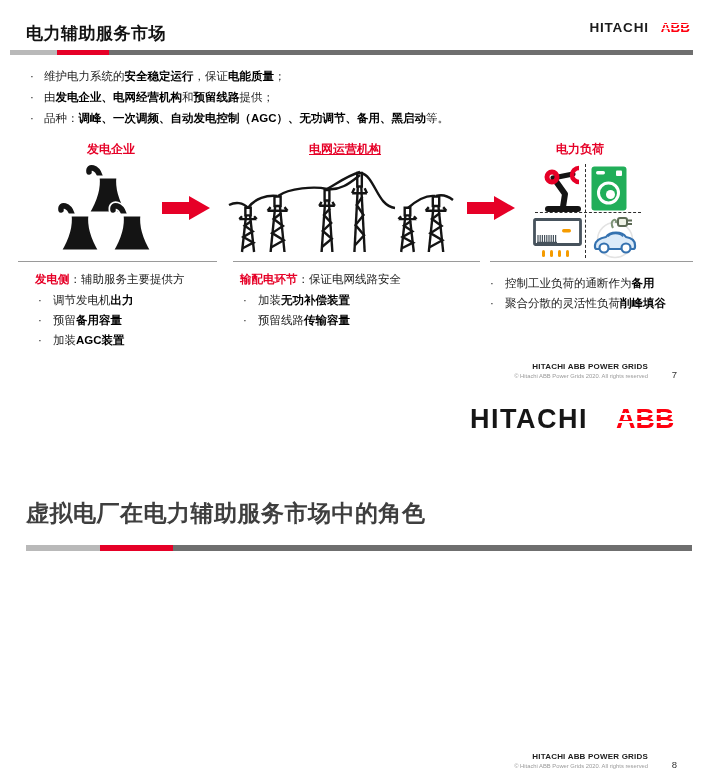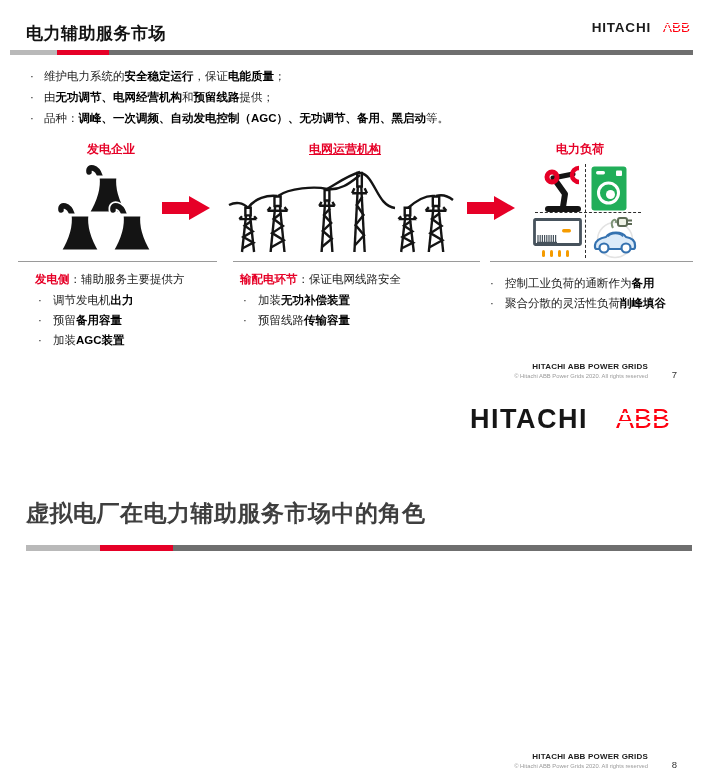--- a/index.html
+++ b/index.html
@@ -6,21 +6,21 @@
   .page{position:relative;width:703px;height:783px;background:#fff;overflow:hidden;
         font-family:"Liberation Sans","DejaVu Sans",sans-serif;color:#1c1c1c;}
   .slide{position:absolute;left:0;top:0;width:703px;height:783px;}
   .b{font-weight:700;color:#000;}
 
   
   .title1{position:absolute;left:18px;top:16px;margin:8px;font-size:17px;line-height:20px;
           font-weight:700;color:#121212;letter-spacing:.5px;}
   .logo-sm{position:absolute;top:20px;right:13px;display:flex;gap:12px;align-items:center;}
   .hitachi-sm{font-size:13.5px;font-weight:800;letter-spacing:.8px;color:#1b1b1b;}
-  .abb{position:relative;color:var(--abb-red);font-weight:400;display:inline-block;}
+  .abb{position:relative;color:var(--abb-red);font-weight:700;display:inline-block;}
   .abb-sm{font-size:13.5px;}
   .abb-sm::before,.abb-sm::after{content:"";position:absolute;left:0;right:0;height:1.2px;background:#fff;}
   .abb-sm::before{top:4.2px;} .abb-sm::after{top:8.2px;}
   .divider{position:absolute;display:flex;}
   .div1{left:10px;top:50px;width:683px;height:5px;}
   .seg.light{background:var(--divider-light);}
   .seg.red{background:var(--accent-red);}
   .seg.dark{background:var(--divider-dark);flex:1;}
   .div1 .light{width:47px;} .div1 .red{width:52px;}
   .bullets{position:absolute;left:30px;top:66px;width:650px;margin:0;padding:0;list-style:none;}
@@ -88,21 +88,21 @@
         <i class="seg dark"></i>
     </div>
 
     <ul class="bullets">
         <li class="li">
           <span class="dot">·</span>
           <span class="txt"><span>维护电力系统的</span><span class="b">安全稳定运行</span><span>，保证</span><span class="b">电能质量</span><span>；</span></span>
         </li>
         <li class="li">
           <span class="dot">·</span>
-          <span class="txt"><span>由</span><span class="b">无功调节、电网经营机构</span><span>和</span><span class="b">预留线路</span><span>提供；</span></span>
+          <span class="txt"><span>由</span><span class="b">发电企业、电网经营机构</span><span>和</span><span class="b">预留线路</span><span>提供；</span></span>
         </li>
         <li class="li">
           <span class="dot">·</span>
           <span class="txt"><span>品种：</span><span class="b">调峰、一次调频、自动发电控制（AGC）、无功调节、备用、黑启动</span><span>等。</span></span>
         </li>
       </ul>
 
     <div class="dg-label dg-l1">发电企业</div>
     <div class="dg-label dg-l2">电网运营机构</div>
     <div class="dg-label dg-l3">电力负荷</div>

